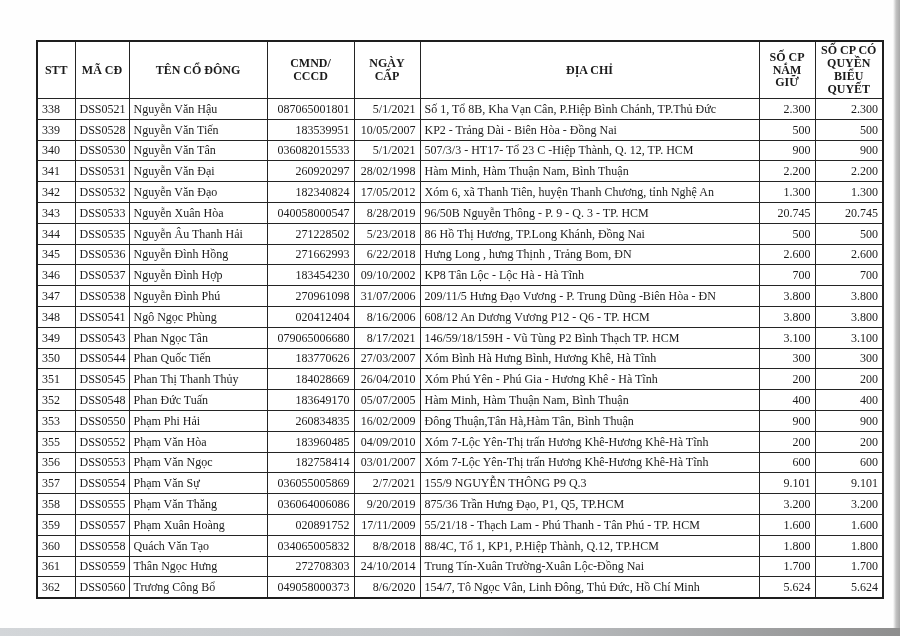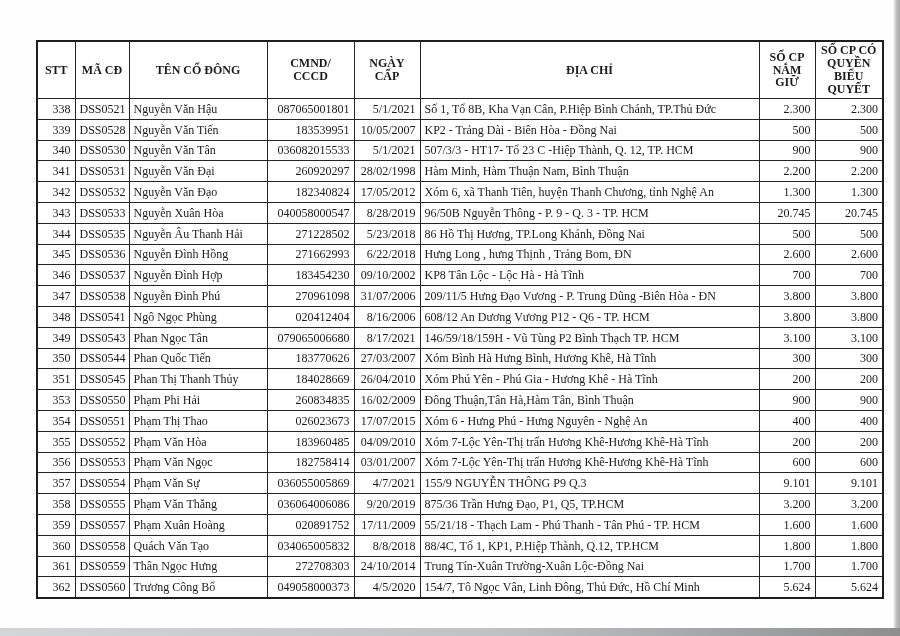--- a/index.html
+++ b/index.html
@@ -46,21 +46,21 @@
   }
   table.sh-table td {
     height: 19.8px;
     font-size: 12px;
     vertical-align: middle;
     padding: 0 4px;
     white-space: nowrap;
     overflow: hidden;
     line-height: 1;
   }
-  td.al-c { text-align: right; }
+  td.al-c { text-align: left; }
   td.al-l { text-align: left; }
   td.al-r { text-align: right; }
   td.col-ma { padding-left: 6px; }
   td.col-addr { padding-left: 5px; font-size: 11.8px; font-family: Liberation Serif, serif; }
   
   .scan-edge-right {
     position: absolute;
     top: 0; right: 0;
     width: 7px; height: 636px;
     background: linear-gradient(to right, #fefefe 0%, #c2c2c2 45%, #a8a8a8 100%);
@@ -242,40 +242,40 @@
           <td class="al-c">351</td>
           <td class="al-l col-ma">DSS0545</td>
           <td class="al-l">Phan Thị Thanh Thủy</td>
           <td class="al-r">184028669</td>
           <td class="al-r">26/04/2010</td>
           <td class="al-l col-addr">Xóm Phú Yên - Phú Gia - Hương Khê - Hà Tĩnh</td>
           <td class="al-r">200</td>
           <td class="al-r">200</td>
         </tr>
         <tr>
+          <td class="al-c">352</td>
+          <td class="al-l col-ma">DSS0548</td>
+          <td class="al-l">Phan Đức Tuấn</td>
+          <td class="al-r">183649170</td>
+          <td class="al-r">05/07/2005</td>
+          <td class="al-l col-addr">Hàm Minh, Hàm Thuận Nam, Bình Thuận</td>
+          <td class="al-r">400</td>
+          <td class="al-r">400</td>
+        </tr>
+        <tr>
           <td class="al-c">353</td>
           <td class="al-l col-ma">DSS0550</td>
           <td class="al-l">Phạm Phi Hải</td>
           <td class="al-r">260834835</td>
           <td class="al-r">16/02/2009</td>
           <td class="al-l col-addr">Đông Thuận,Tân Hà,Hàm Tân, Bình Thuận</td>
           <td class="al-r">900</td>
           <td class="al-r">900</td>
         </tr>
         <tr>
-          <td class="al-c">354</td>
-          <td class="al-l col-ma">DSS0551</td>
-          <td class="al-l">Phạm Thị Thao</td>
-          <td class="al-r">026023673</td>
-          <td class="al-r">17/07/2015</td>
-          <td class="al-l col-addr">Xóm 6 - Hưng Phú - Hưng Nguyên - Nghệ An</td>
-          <td class="al-r">400</td>
-          <td class="al-r">400</td>
-        </tr>
-        <tr>
           <td class="al-c">355</td>
           <td class="al-l col-ma">DSS0552</td>
           <td class="al-l">Phạm Văn Hòa</td>
           <td class="al-r">183960485</td>
           <td class="al-r">04/09/2010</td>
           <td class="al-l col-addr">Xóm 7-Lộc Yên-Thị trấn Hương Khê-Hương Khê-Hà Tĩnh</td>
           <td class="al-r">200</td>
           <td class="al-r">200</td>
         </tr>
         <tr>
@@ -286,21 +286,21 @@
           <td class="al-r">03/01/2007</td>
           <td class="al-l col-addr">Xóm 7-Lộc Yên-Thị trấn Hương Khê-Hương Khê-Hà Tĩnh</td>
           <td class="al-r">600</td>
           <td class="al-r">600</td>
         </tr>
         <tr>
           <td class="al-c">357</td>
           <td class="al-l col-ma">DSS0554</td>
           <td class="al-l">Phạm Văn Sự</td>
           <td class="al-r">036055005869</td>
-          <td class="al-r">4/7/2021</td>
+          <td class="al-r">2/7/2021</td>
           <td class="al-l col-addr">155/9 NGUYỄN THÔNG P9 Q.3</td>
           <td class="al-r">9.101</td>
           <td class="al-r">9.101</td>
         </tr>
         <tr>
           <td class="al-c">358</td>
           <td class="al-l col-ma">DSS0555</td>
           <td class="al-l">Phạm Văn Thăng</td>
           <td class="al-r">036064006086</td>
           <td class="al-r">9/20/2019</td>
@@ -336,21 +336,21 @@
           <td class="al-r">24/10/2014</td>
           <td class="al-l col-addr">Trung Tín-Xuân Trường-Xuân Lộc-Đồng Nai</td>
           <td class="al-r">1.700</td>
           <td class="al-r">1.700</td>
         </tr>
         <tr>
           <td class="al-c">362</td>
           <td class="al-l col-ma">DSS0560</td>
           <td class="al-l">Trương Công Bổ</td>
           <td class="al-r">049058000373</td>
-          <td class="al-r">4/5/2020</td>
+          <td class="al-r">8/6/2020</td>
           <td class="al-l col-addr">154/7, Tô Ngọc Vân, Linh Đông, Thủ Đức, Hồ Chí Minh</td>
           <td class="al-r">5.624</td>
           <td class="al-r">5.624</td>
         </tr>
       </tbody>
   </table>
 
   <div class="scan-edge-right"></div>
   <div class="scan-edge-bottom"></div>
 

